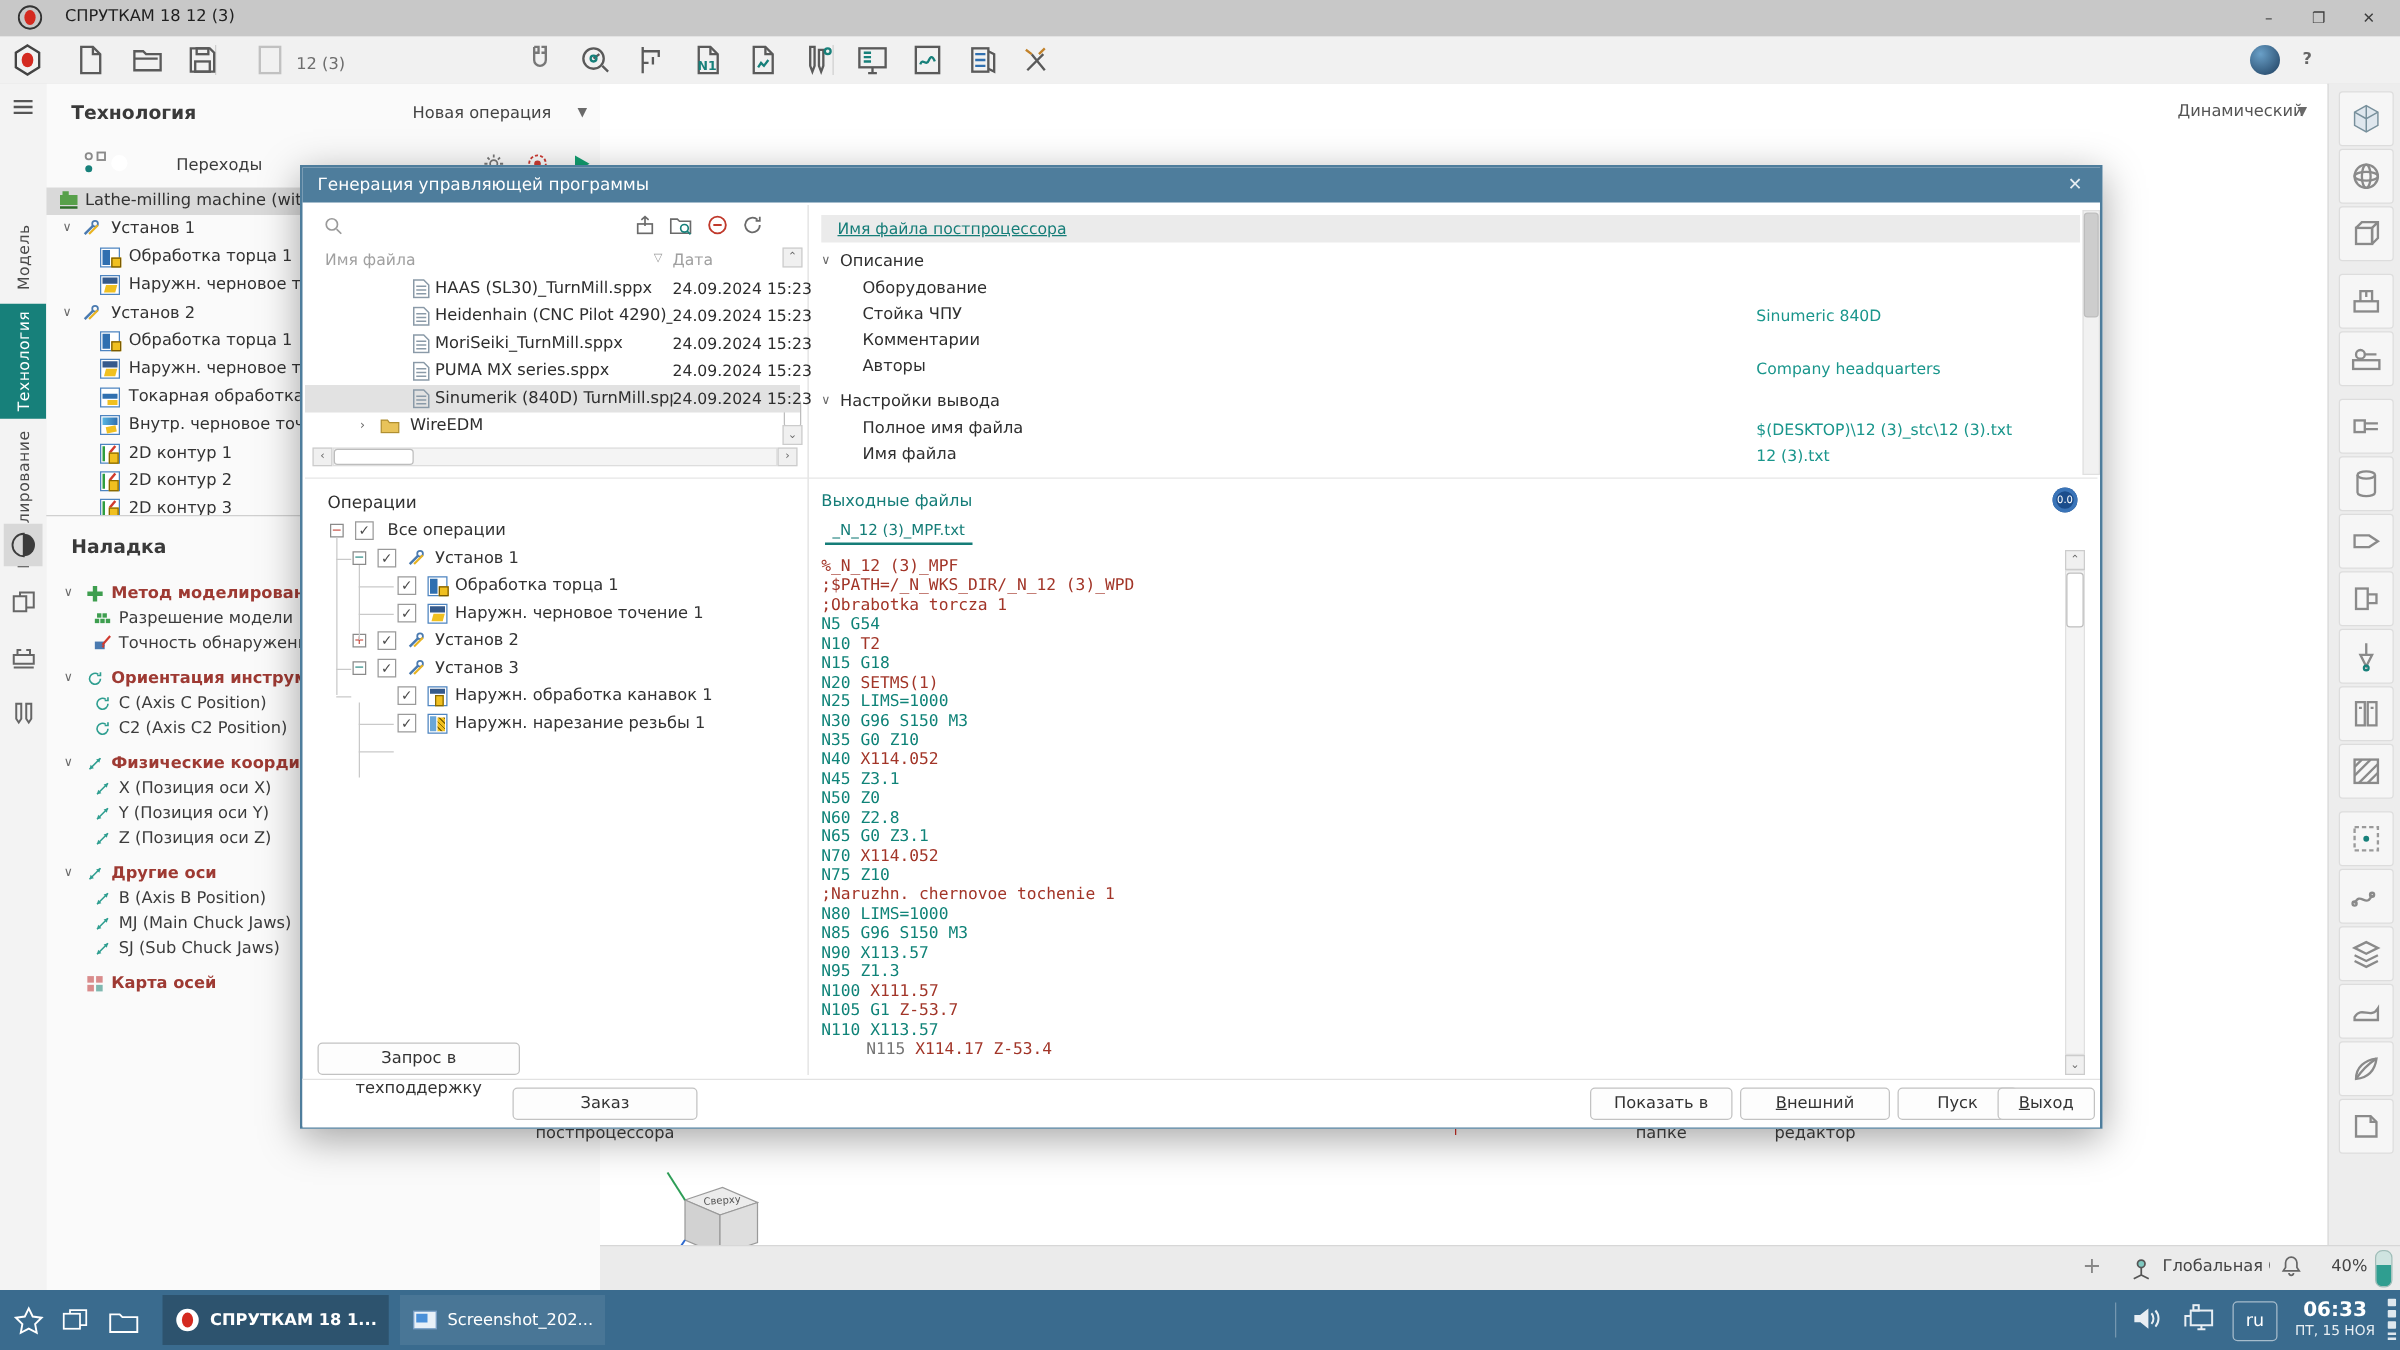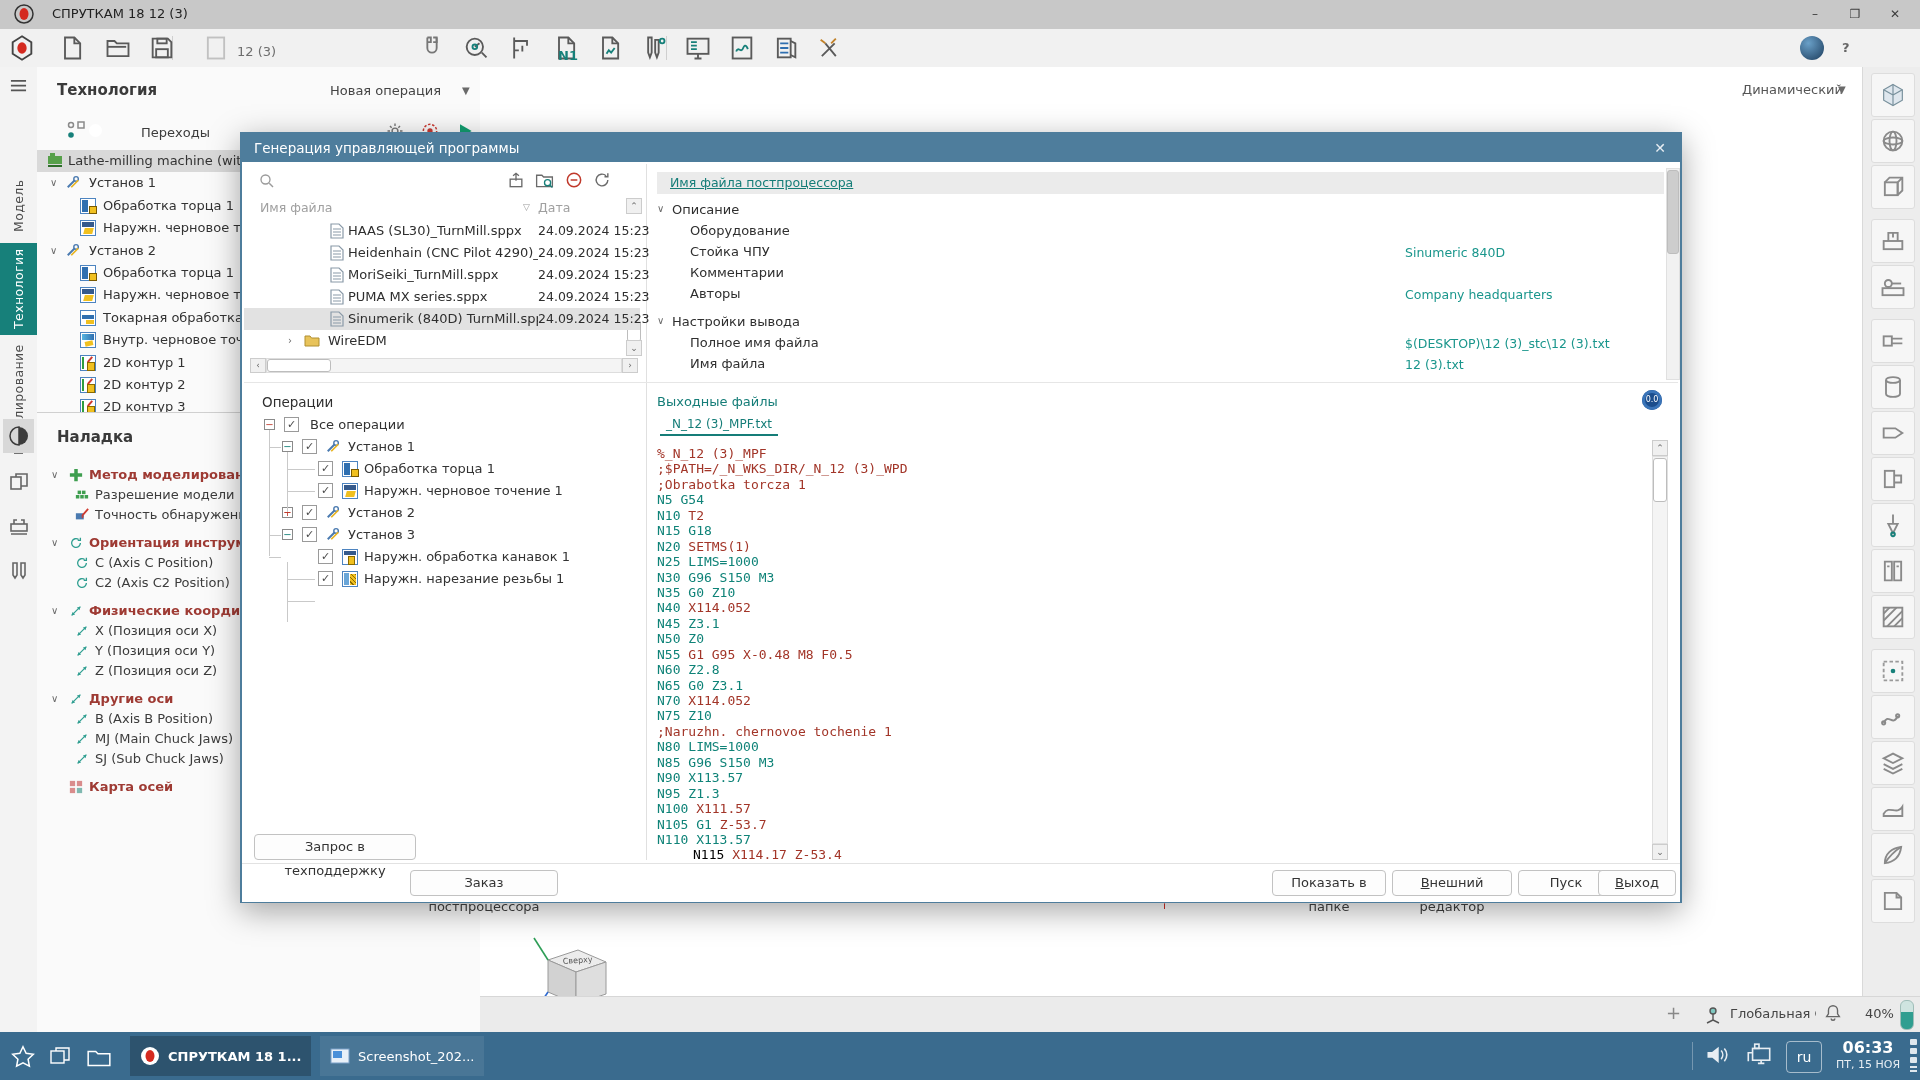--- a/index.html
+++ b/index.html
@@ -141,21 +141,21 @@
         </svg>
       </span><span class="tbico ico" style="left: 506px; position: absolute;">
         <svg viewBox="0 0 24 24" fill="none" stroke="#5a5a5a" stroke-width="1.6">
           <path d="M7 3v18M7 6h11v4M14 10v5M7 14h4"></path>
         </svg>
       </span><span class="tbico ico" style="left: 552px; position: absolute;">
         <svg viewBox="0 0 24 24" fill="none" stroke="#5a5a5a" stroke-width="1.6">
           <path d="M6 3h8l5 5v13H6z"></path>
           <path d="M14 3v5h5"></path>
         </svg>
-        <span style="position:absolute;left:6px;top:14px;font-size:13px;font-weight:bold;color:#17807a">N1</span>
+        <span style="position:absolute;left:6px;top:14px;font-size:10px;font-weight:bold;color:#17807a">N1</span>
       </span><span class="tbico ico" style="left: 596px; position: absolute;">
         <svg viewBox="0 0 24 24" fill="none" stroke="#5a5a5a" stroke-width="1.6">
           <path d="M6 3h8l5 5v13H6z"></path>
           <path d="M14 3v5h5"></path>
           <path d="M9 17l2-3 2 2 3-4" stroke="#17807a"></path>
         </svg>
       </span><span class="tbico ico" style="left: 640px; position: absolute;">
         <svg viewBox="0 0 24 24" fill="none" stroke="#5a5a5a" stroke-width="1.6">
           <path d="M7 3v13l1.5 4L10 16V3zM13 5v11l1.5 4L16 16V5z"></path>
           <circle cx="19" cy="6" r="2" stroke="#17807a"></circle>
@@ -857,34 +857,33 @@
       <div class="cline"><span style="color: rgb(15, 131, 120);">N5 G54</span></div>
       <div class="cline"><span style="color: rgb(15, 131, 120);">N10 </span><span style="color: rgb(162, 53, 40);">T2</span></div>
       <div class="cline"><span style="color: rgb(15, 131, 120);">N15 G18</span></div>
       <div class="cline"><span style="color: rgb(15, 131, 120);">N20 </span><span style="color: rgb(162, 53, 40);">SETMS(1)</span></div>
       <div class="cline"><span style="color: rgb(15, 131, 120);">N25 LIMS=1000</span></div>
       <div class="cline"><span style="color: rgb(15, 131, 120);">N30 G96 S150 M3</span></div>
       <div class="cline"><span style="color: rgb(15, 131, 120);">N35 G0 Z10</span></div>
       <div class="cline"><span style="color: rgb(15, 131, 120);">N40 </span><span style="color: rgb(162, 53, 40);">X114.052</span></div>
       <div class="cline"><span style="color: rgb(15, 131, 120);">N45 Z3.1</span></div>
       <div class="cline"><span style="color: rgb(15, 131, 120);">N50 Z0</span></div>
-      <div class="cline"><span style="color: rgb(15, 131, 120);">N55 </span><span style="color: rgb(162, 53, 40);">G1 G95 X-0.48 M8 F0.5</span></div>
       <div class="cline"><span style="color: rgb(15, 131, 120);">N60 Z2.8</span></div>
       <div class="cline"><span style="color: rgb(15, 131, 120);">N65 G0 Z3.1</span></div>
       <div class="cline"><span style="color: rgb(15, 131, 120);">N70 </span><span style="color: rgb(162, 53, 40);">X114.052</span></div>
       <div class="cline"><span style="color: rgb(15, 131, 120);">N75 Z10</span></div>
       <div class="cline"><span style="color: rgb(162, 53, 40);">;Naruzhn. chernovoe tochenie 1</span></div>
       <div class="cline"><span style="color: rgb(15, 131, 120);">N80 LIMS=1000</span></div>
       <div class="cline"><span style="color: rgb(15, 131, 120);">N85 G96 S150 M3</span></div>
       <div class="cline"><span style="color: rgb(15, 131, 120);">N90 X113.57</span></div>
       <div class="cline"><span style="color: rgb(15, 131, 120);">N95 Z1.3</span></div>
       <div class="cline"><span style="color: rgb(15, 131, 120);">N100 </span><span style="color: rgb(162, 53, 40);">X111.57</span></div>
       <div class="cline"><span style="color: rgb(15, 131, 120);">N105 G1 </span><span style="color: rgb(162, 53, 40);">Z-53.7</span></div>
       <div class="cline"><span style="color: rgb(15, 131, 120);">N110 X113.57</span></div>
-      <div class="cline"><span style="color: #000000; padding-left: 36px;">N115 </span><span style="color: rgb(162, 53, 40);">X114.17 Z-53.4</span></div>
+      <div class="cline"><span style="color: #737373; padding-left: 36px;">N115 </span><span style="color: rgb(162, 53, 40);">X114.17 Z-53.4</span></div>
     </div>
   <span class="scrbtn" style="left:1410px;top:306px;width:16px;height:16px;line-height:15px;">⌃</span>
   <span class="a" style="left:1410px;top:322px;width:16px;height:388px;background:#f4f4f4;border:1px solid #e0e0e0;box-sizing:border-box;"></span>
   <span class="scrthumb" style="left:1411px;top:324px;width:14px;height:44px;"></span>
   <span class="scrbtn" style="left:1410px;top:710px;width:16px;height:16px;line-height:15px;">⌄</span>
 
   <div class="a" style="left:0;top:729px;width:1438px;height:38px;background:#fff;border-top:1px solid #e2e2e2;"></div>
   <div id="dlgbuttons">
       <div class="btn" style="left:12px;top:700px;width:162px;">Запрос в техподдержку</div>
       <div class="btn" style="left:168px;top:736px;width:148px;">Заказ постпроцессора</div>

